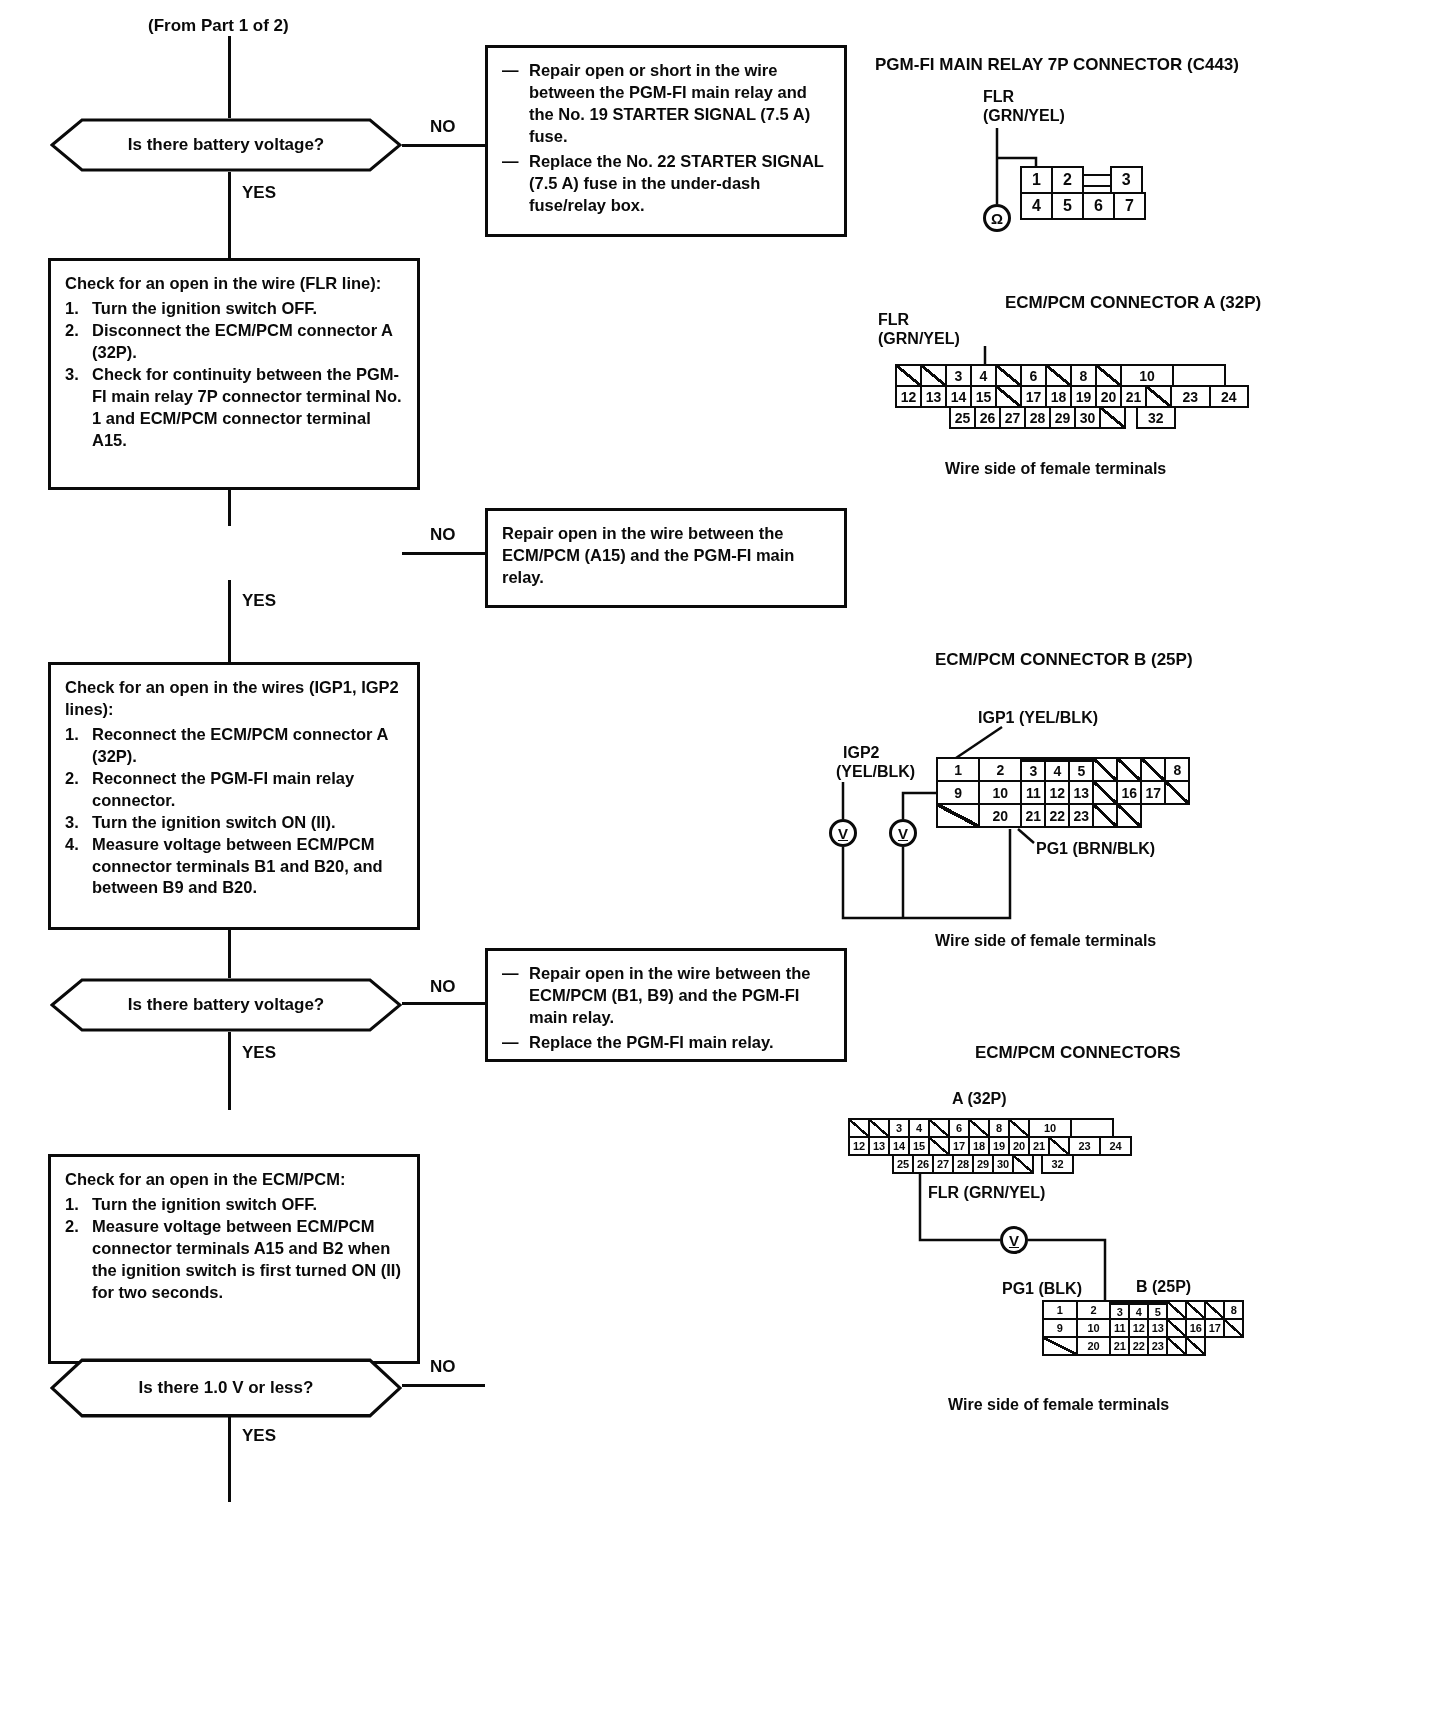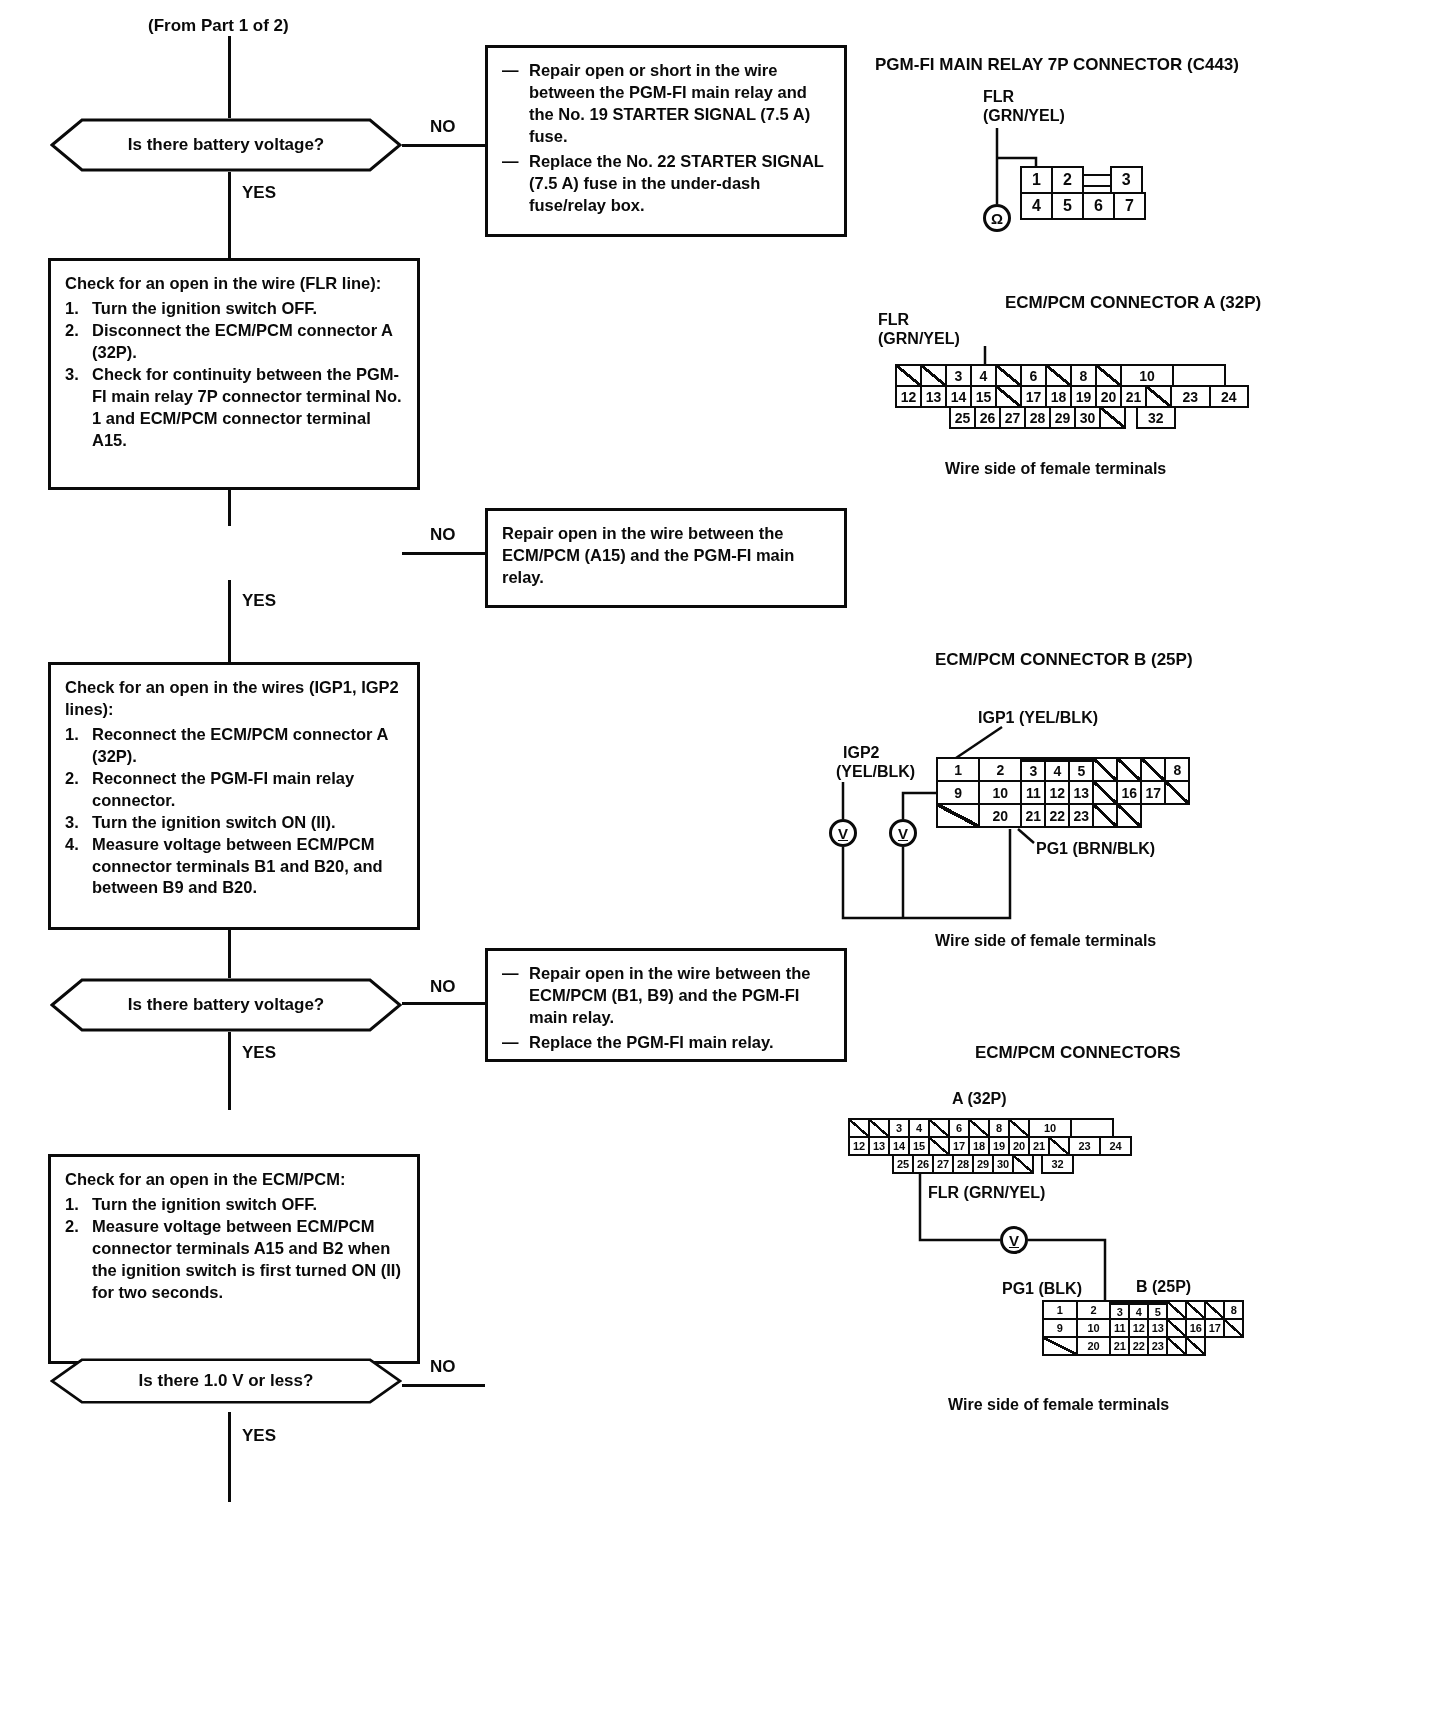--- a/index.html
+++ b/index.html
@@ -161,21 +161,21 @@
     <div class="pli">
         <span class="n">1.</span>
         <span class="t">Turn the ignition switch OFF.</span>
       </div>
     <div class="pli">
         <span class="n">2.</span>
         <span class="t">Measure voltage between ECM/PCM connector terminals A15 and B2 when the ignition switch is first turned ON (II) for two seconds.</span>
       </div>
   </div>
 
-  <div class="decision" style="left:50px;top:1358px;width:352px;height:46px;">
+  <div class="decision" style="left:50px;top:1358px;width:352px;height:60px;">
     <svg viewBox="0 0 352 54" preserveAspectRatio="none">
         <polygon points="2,27 32,2 320,2 350,27 320,52 32,52" fill="#fff" stroke="#0a0a0a" stroke-width="3"></polygon>
       </svg>
     <div class="dlabel">Is there 1.0 V or less?</div>
   </div>
   <div class="lbl" style="left:430px;top:1357px;">NO</div>
   <div class="lbl" style="left:242px;top:1426px;">YES</div>
 
 
 

